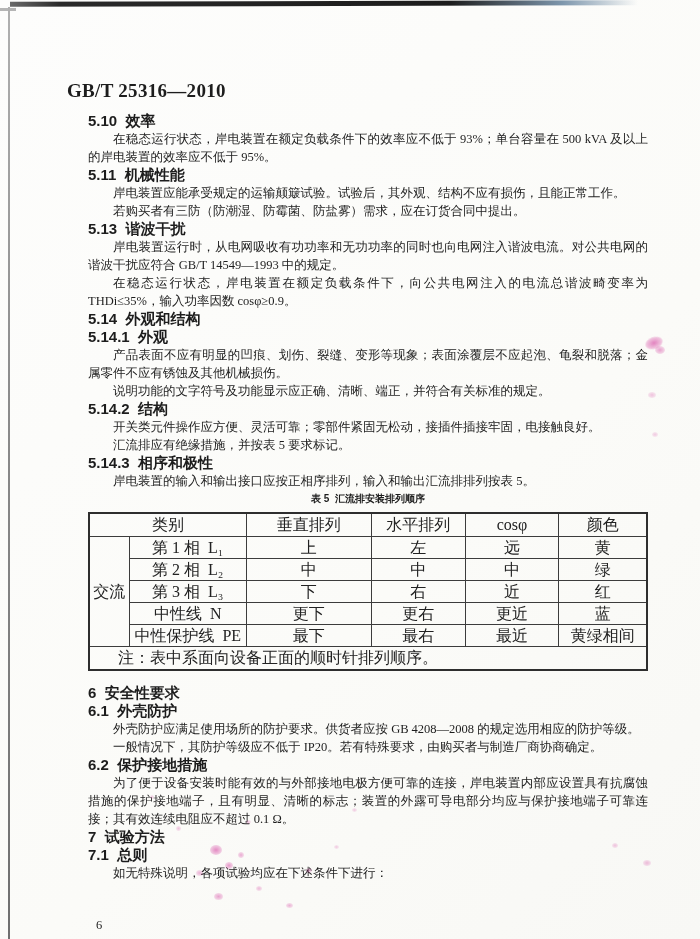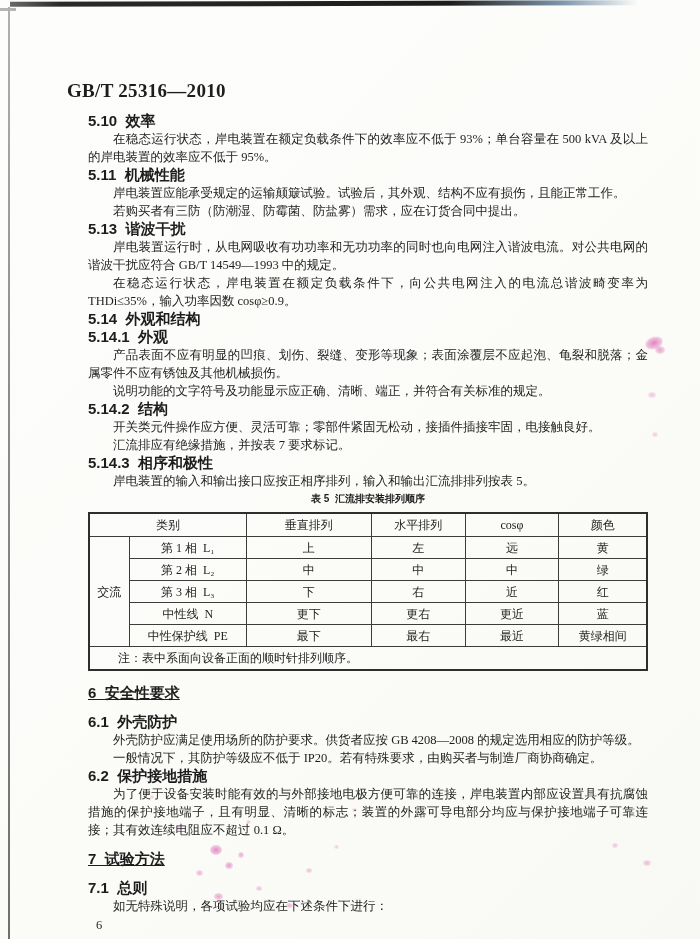--- a/index.html
+++ b/index.html
@@ -26,29 +26,29 @@
     font-weight:bold; font-size:19px; letter-spacing:0.3px;
     font-family:"Liberation Serif","DejaVu Serif",serif;
   }
   .content {
     position:absolute; top:112px; left:88px; width:560px;
     font-size:12.5px; line-height:18px; text-align:justify;
   }
   .content p { margin:0; text-indent:2em; }
   .h { font-weight:bold; margin:0; text-align:left;
        font-family:"Liberation Sans","DejaVu Sans",sans-serif; font-size:15px; }
-  .h1 { margin:11px 0;text-decoration:underline; }
+  .h1 { margin:0 0; }
   .tablewrap { margin:0 0 13px 0; }
   .tcaption {
     text-align:center; font-weight:bold; margin:0 0 4px 0;
     font-family:"Liberation Sans","DejaVu Sans",sans-serif; font-size:10px;
   }
   table.t5 {
     width:100%; border-collapse:collapse; table-layout:fixed;
-    font-size:12px; color:#222;
+    font-size:16px; color:#222;
   }
   table.t5 td {
     border:1px solid #3c3c3c; text-align:center; vertical-align:middle;
     height:21px; padding:0 3px; overflow:hidden;
   }
   table.t5 { border:2px solid #2e2e2e; }
   table.t5 tr.thead td { height:22px; }
   table.t5 tr.tnote td { text-align:left; padding-left:28px; height:22px;margin-top:16px; }
   .pagenum { position:absolute; left:96px; top:918px; font-size:12.5px; }
   
@@ -77,21 +77,21 @@
     <p>若购买者有三防（防潮湿、防霉菌、防盐雾）需求，应在订货合同中提出。</p>
     <div class="h h2">5.13&nbsp;&nbsp;谐波干扰</div>
     <p>岸电装置运行时，从电网吸收有功功率和无功功率的同时也向电网注入谐波电流。对公共电网的谐波干扰应符合 GB/T 14549—1993 中的规定。</p>
     <p>在稳态运行状态，岸电装置在额定负载条件下，向公共电网注入的电流总谐波畸变率为 THDi≤35%，输入功率因数 cosφ≥0.9。</p>
     <div class="h h2">5.14&nbsp;&nbsp;外观和结构</div>
     <div class="h h3">5.14.1&nbsp;&nbsp;外观</div>
     <p>产品表面不应有明显的凹痕、划伤、裂缝、变形等现象；表面涂覆层不应起泡、龟裂和脱落；金属零件不应有锈蚀及其他机械损伤。</p>
     <p>说明功能的文字符号及功能显示应正确、清晰、端正，并符合有关标准的规定。</p>
     <div class="h h3">5.14.2&nbsp;&nbsp;结构</div>
     <p>开关类元件操作应方便、灵活可靠；零部件紧固无松动，接插件插接牢固，电接触良好。</p>
-    <p>汇流排应有绝缘措施，并按表 7 要求标记。</p>
+    <p>汇流排应有绝缘措施，并按表 5 要求标记。</p>
     <div class="h h3">5.14.3&nbsp;&nbsp;相序和极性</div>
     <p>岸电装置的输入和输出接口应按正相序排列，输入和输出汇流排排列按表 5。</p>
 
     <div class="tablewrap">
       <div class="tcaption">表 5&nbsp;&nbsp;汇流排安装排列顺序</div>
       <table class="t5">
         <colgroup>
           <col style="width:7.2%">
             <col style="width:21%">
             <col style="width:22.4%">

